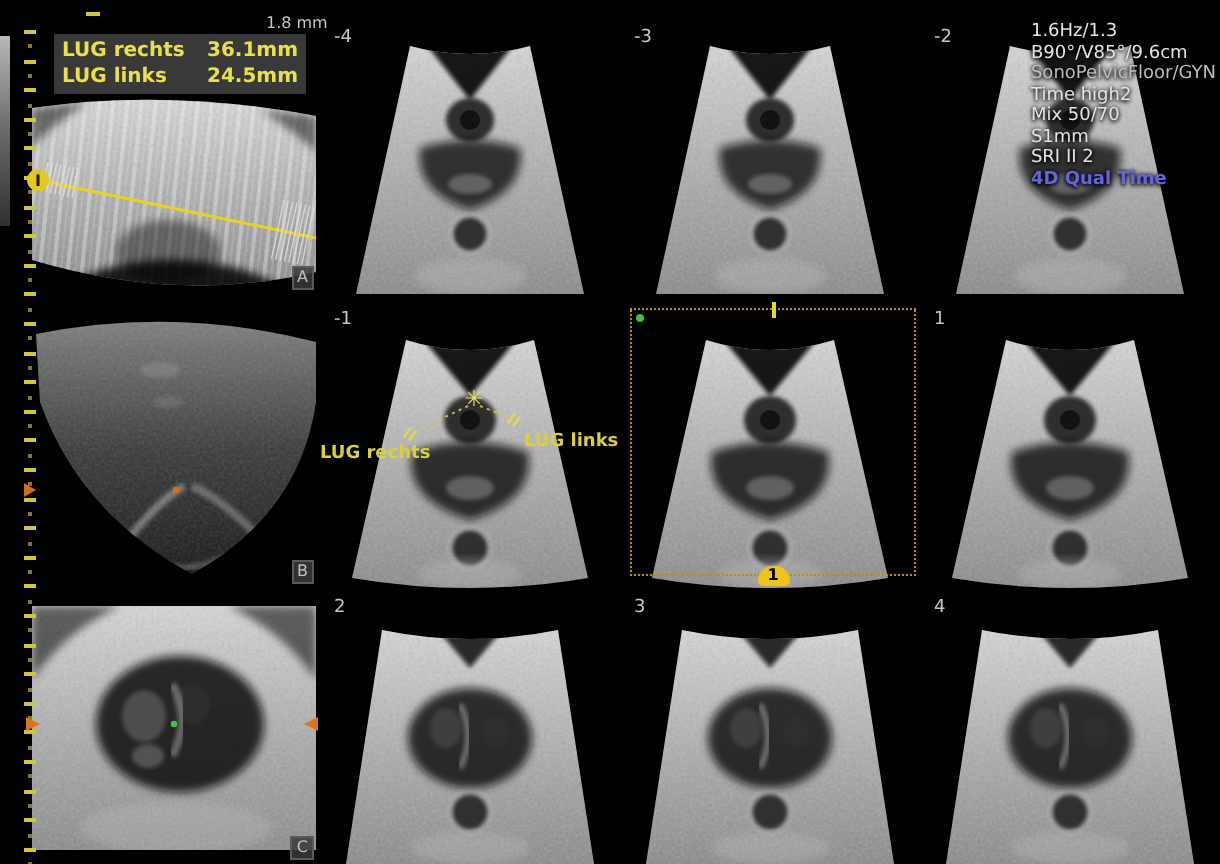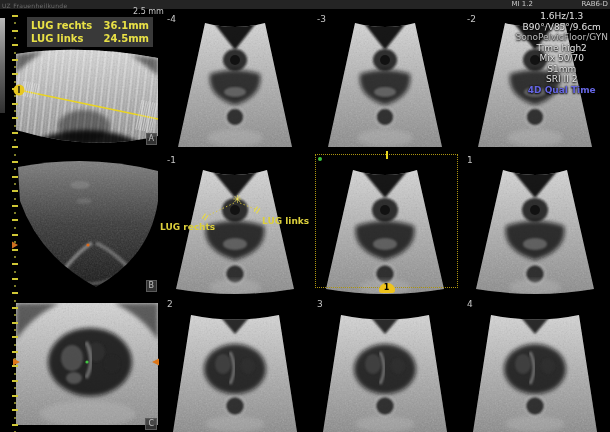--- a/index.html
+++ b/index.html
@@ -24,21 +24,21 @@
   .sel-tick{position:absolute;left:50%;top:-4px;width:2px;height:8px;background:#e8d71f;transform:translateX(-50%)}
   .sel-badge{position:absolute;left:50%;bottom:-6px;transform:translateX(-50%);
              width:16px;height:10px;background:#eec31c;border-radius:8px 8px 3px 3px;
              color:#000;font-size:8px;font-weight:bold;text-align:center;line-height:10px}
   
   .measure-box{position:absolute;left:27px;top:17px;width:118px;background:rgba(62,62,62,.92);
                padding:2px 4px;font-size:10px;font-weight:bold;color:#e9e146;line-height:13px;z-index:9}
   .m-row{display:flex;justify-content:space-between}
   .spacing-label{position:absolute;left:133px;top:7px;font-size:8px;color:#c6c6c6;z-index:9}
   
-  .settings{position:absolute;right:2px;top:11px;text-align:center;font-size:9px;line-height:10.5px;
+  .settings{position:absolute;right:2px;top:11px;text-align:left;font-size:9px;line-height:10.5px;
             color:#e4e4e4;text-shadow:0 1px 2px #000,0 0 2px #000;z-index:7}
   .settings .dim{color:#bdbdbd}
   .mode{color:#6565e2;font-weight:bold}
   
   .lug-label{position:absolute;font-size:9px;font-weight:bold;color:#dbcf3c;z-index:7}
   
   .ruler{position:absolute;left:12px;top:10px;width:8px;height:420px;z-index:6}
   .tick-l{position:absolute;left:0;width:6px;height:2px;background:#cfc735}
   .tick-s{position:absolute;left:2px;width:2px;height:2px;background:#7d7d28}
   .tgc{position:absolute;left:0;top:18px;width:5px;height:95px;z-index:6;
@@ -177,25 +177,20 @@
           <ellipse cx="88" cy="56" rx="9" ry="10" fill="#303030" opacity=".7" filter="url(#f-b1)"></ellipse>
           <ellipse cx="104" cy="68" rx="8" ry="9" fill="#262626" opacity=".6" filter="url(#f-b1)"></ellipse>
           <path d="M78,46 Q88,64 78,82" fill="none" stroke="#aaaaaa" stroke-width="4" opacity=".5" filter="url(#f-b1)"></path>
           <ellipse cx="66" cy="82" rx="8" ry="6" fill="#999999" opacity=".4" filter="url(#f-b1)"></ellipse>
           <ellipse cx="80" cy="118" rx="48" ry="13" fill="#c5c5c5" opacity=".3" filter="url(#f-b2)"></ellipse>
         </g>
       </symbol>
     </defs>
   </svg>
 
-  <div class="topbar">
-    <span class="inst">UZ Frauenheilkunde</span>
-    <span class="mi">MI 1.2</span>
-    <span class="probe">RAB6-D</span>
-  </div>
 
   <div class="tgc"></div>
   <div class="ruler" id="ruler">
       <div class="tick-l" style="top: 5px;"></div>
       <div class="tick-s" style="top: 12.3px;"></div>
       <div class="tick-l" style="top: 19.6px;"></div>
       <div class="tick-s" style="top: 26.9px;"></div>
       <div class="tick-l" style="top: 34.2px;"></div>
       <div class="tick-s" style="top: 41.5px;"></div>
       <div class="tick-l" style="top: 48.8px;"></div>
@@ -333,21 +328,21 @@
   <div class="measure-box">
     <div class="m-row">
       <span>LUG rechts</span>
       <span>36.1mm</span>
     </div>
     <div class="m-row">
       <span>LUG links</span>
       <span>24.5mm</span>
     </div>
   </div>
-  <div class="spacing-label">2.5 mm</div>
+  <div class="spacing-label">1.8 mm</div>
 
   <div class="settings">
     <div>1.6Hz/1.3</div>
     <div>B90°/V85°/9.6cm</div>
     <div class="dim">SonoPelvicFloor/GYN</div>
     <div>Time high2</div>
     <div>Mix 50/70</div>
     <div>S1mm</div>
     <div>SRI II 2</div>
     <div class="mode" style="color: rgb(101, 101, 226);">4D Qual Time</div>

